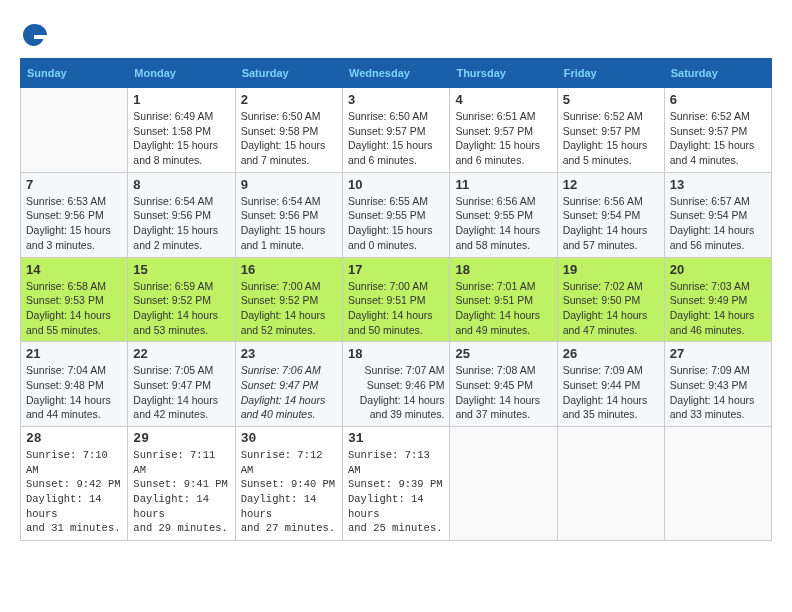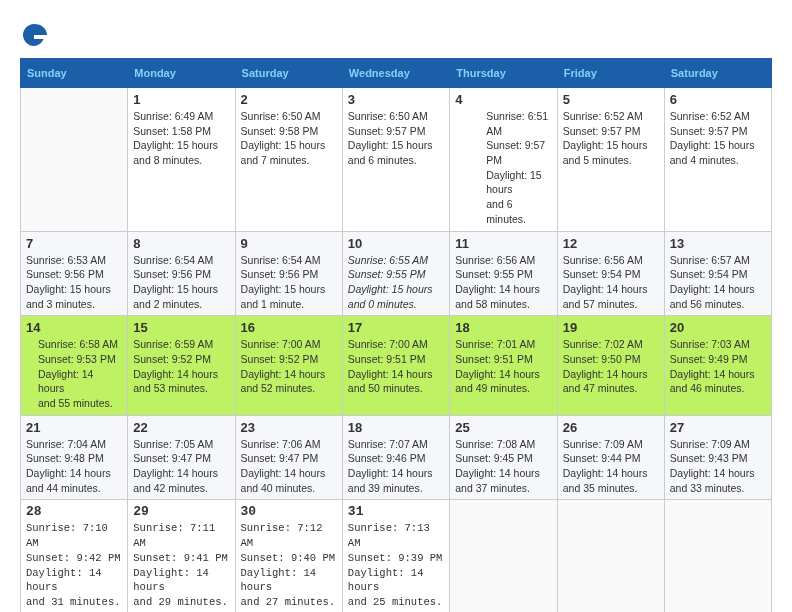--- a/index.html
+++ b/index.html
@@ -145,21 +145,21 @@
         </td>
         <td>
           <span class="day-number">3</span>
           <div class="day-info" style="white-space: pre-line;">Sunrise: 6:50 AM
 Sunset: 9:57 PM
 Daylight: 15 hours
 and 6 minutes.</div>
         </td>
         <td>
           <span class="day-number">4</span>
-          <div class="day-info" style="white-space: pre-line; margin-left: 31px;">Sunrise: 6:51 AM
+          <div class="day-info" style="white-space: pre-line;">Sunrise: 6:51 AM
 Sunset: 9:57 PM
 Daylight: 15 hours
 and 6 minutes.</div>
         </td>
         <td>
           <span class="day-number">5</span>
           <div class="day-info" style="white-space: pre-line;">Sunrise: 6:52 AM
 Sunset: 9:57 PM
 Daylight: 15 hours
 and 5 minutes.</div>
@@ -189,21 +189,21 @@
         </td>
         <td>
           <span class="day-number">9</span>
           <div class="day-info" style="white-space: pre-line;">Sunrise: 6:54 AM
 Sunset: 9:56 PM
 Daylight: 15 hours
 and 1 minute.</div>
         </td>
         <td>
           <span class="day-number">10</span>
-          <div class="day-info" style="white-space: pre-line; font-style: italic;">Sunrise: 6:55 AM
+          <div class="day-info" style="white-space: pre-line;">Sunrise: 6:55 AM
 Sunset: 9:55 PM
 Daylight: 15 hours
 and 0 minutes.</div>
         </td>
         <td>
           <span class="day-number">11</span>
           <div class="day-info" style="white-space: pre-line;">Sunrise: 6:56 AM
 Sunset: 9:55 PM
 Daylight: 14 hours
 and 58 minutes.</div>
@@ -219,21 +219,21 @@
           <span class="day-number">13</span>
           <div class="day-info" style="white-space: pre-line;">Sunrise: 6:57 AM
 Sunset: 9:54 PM
 Daylight: 14 hours
 and 56 minutes.</div>
         </td>
       </tr>
       <tr class="row-3">
         <td>
           <span class="day-number">14</span>
-          <div class="day-info" style="white-space: pre-line; margin-left: 12px;">Sunrise: 6:58 AM
+          <div class="day-info" style="white-space: pre-line;">Sunrise: 6:58 AM
 Sunset: 9:53 PM
 Daylight: 14 hours
 and 55 minutes.</div>
         </td>
         <td>
           <span class="day-number">15</span>
           <div class="day-info" style="white-space: pre-line;">Sunrise: 6:59 AM
 Sunset: 9:52 PM
 Daylight: 14 hours
 and 53 minutes.</div>
@@ -284,28 +284,28 @@
         </td>
         <td>
           <span class="day-number">22</span>
           <div class="day-info" style="white-space: pre-line;">Sunrise: 7:05 AM
 Sunset: 9:47 PM
 Daylight: 14 hours
 and 42 minutes.</div>
         </td>
         <td>
           <span class="day-number">23</span>
-          <div class="day-info" style="white-space: pre-line;">Sunrise: 7:06 AM
+          <div class="day-info" style="white-space: pre-line; font-style: italic;">Sunrise: 7:06 AM
 Sunset: 9:47 PM
 Daylight: 14 hours
 and 40 minutes.</div>
         </td>
         <td>
           <span class="day-number">18</span>
-          <div class="day-info" style="white-space: pre-line;">Sunrise: 7:07 AM
+          <div class="day-info" style="white-space: pre-line; text-align: right;">Sunrise: 7:07 AM
 Sunset: 9:46 PM
 Daylight: 14 hours
 and 39 minutes.</div>
         </td>
         <td>
           <span class="day-number">25</span>
           <div class="day-info" style="white-space: pre-line;">Sunrise: 7:08 AM
 Sunset: 9:45 PM
 Daylight: 14 hours
 and 37 minutes.</div>

